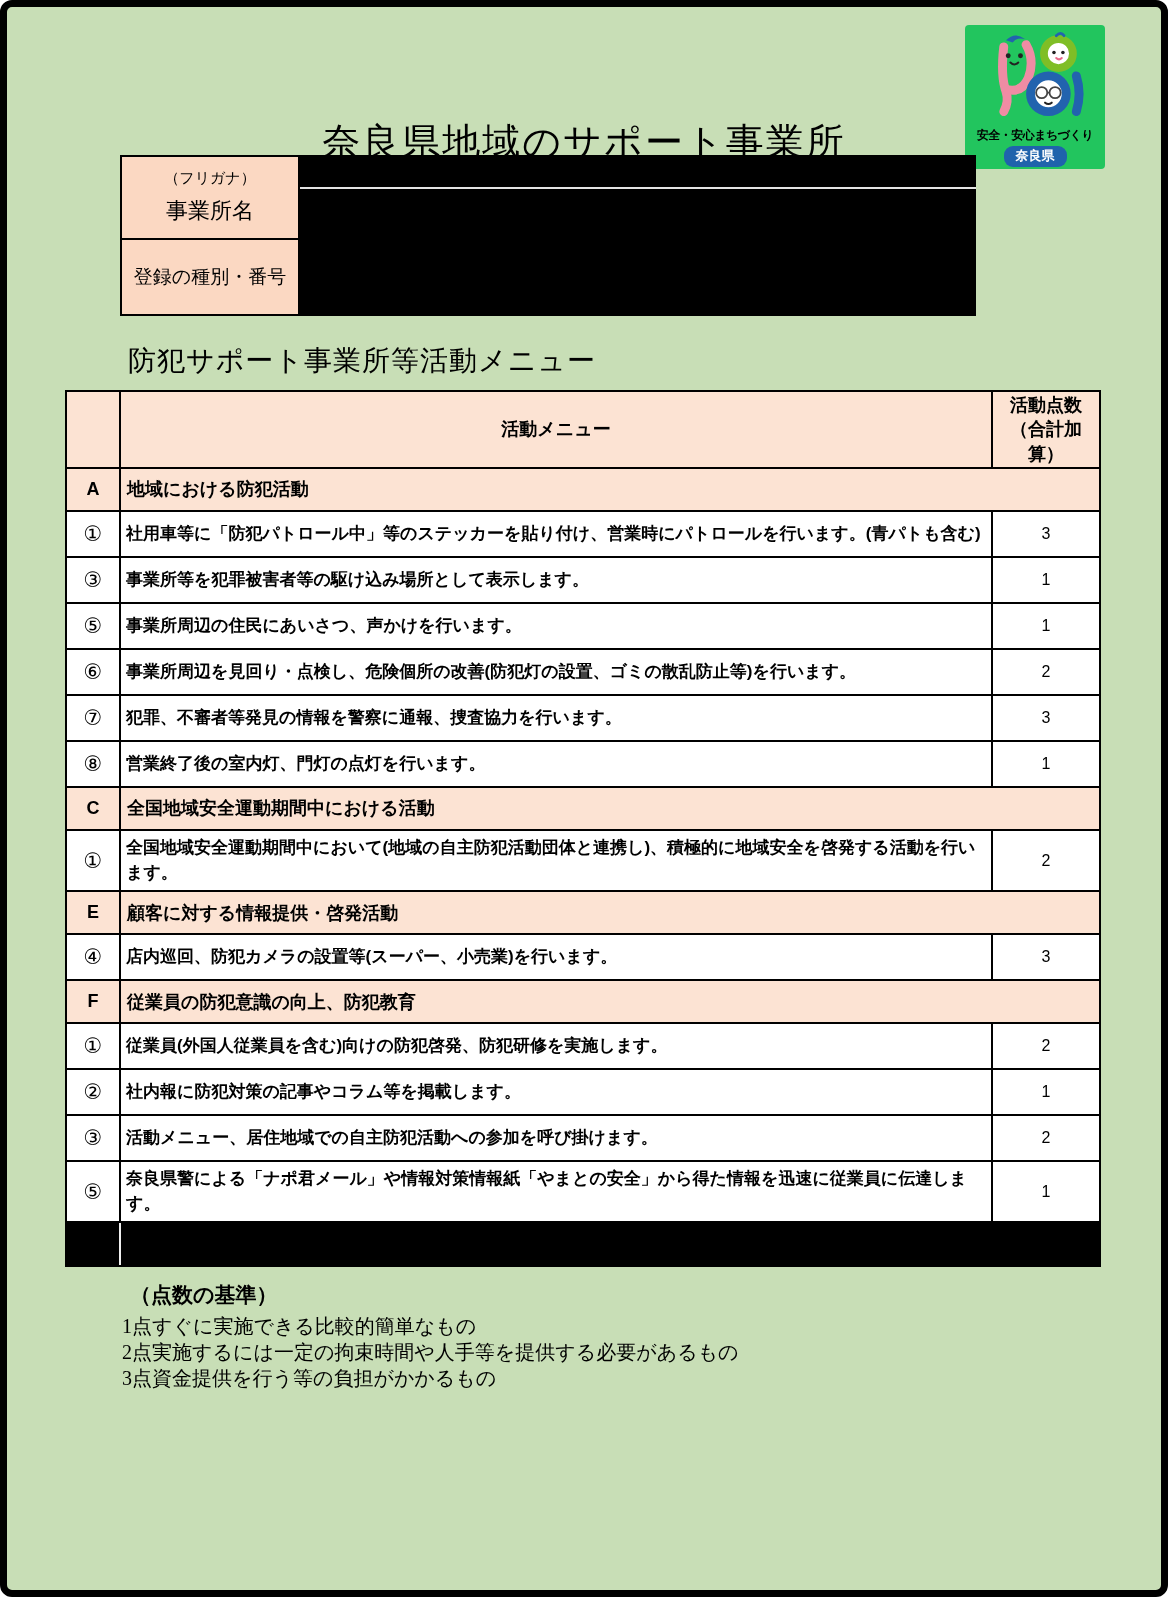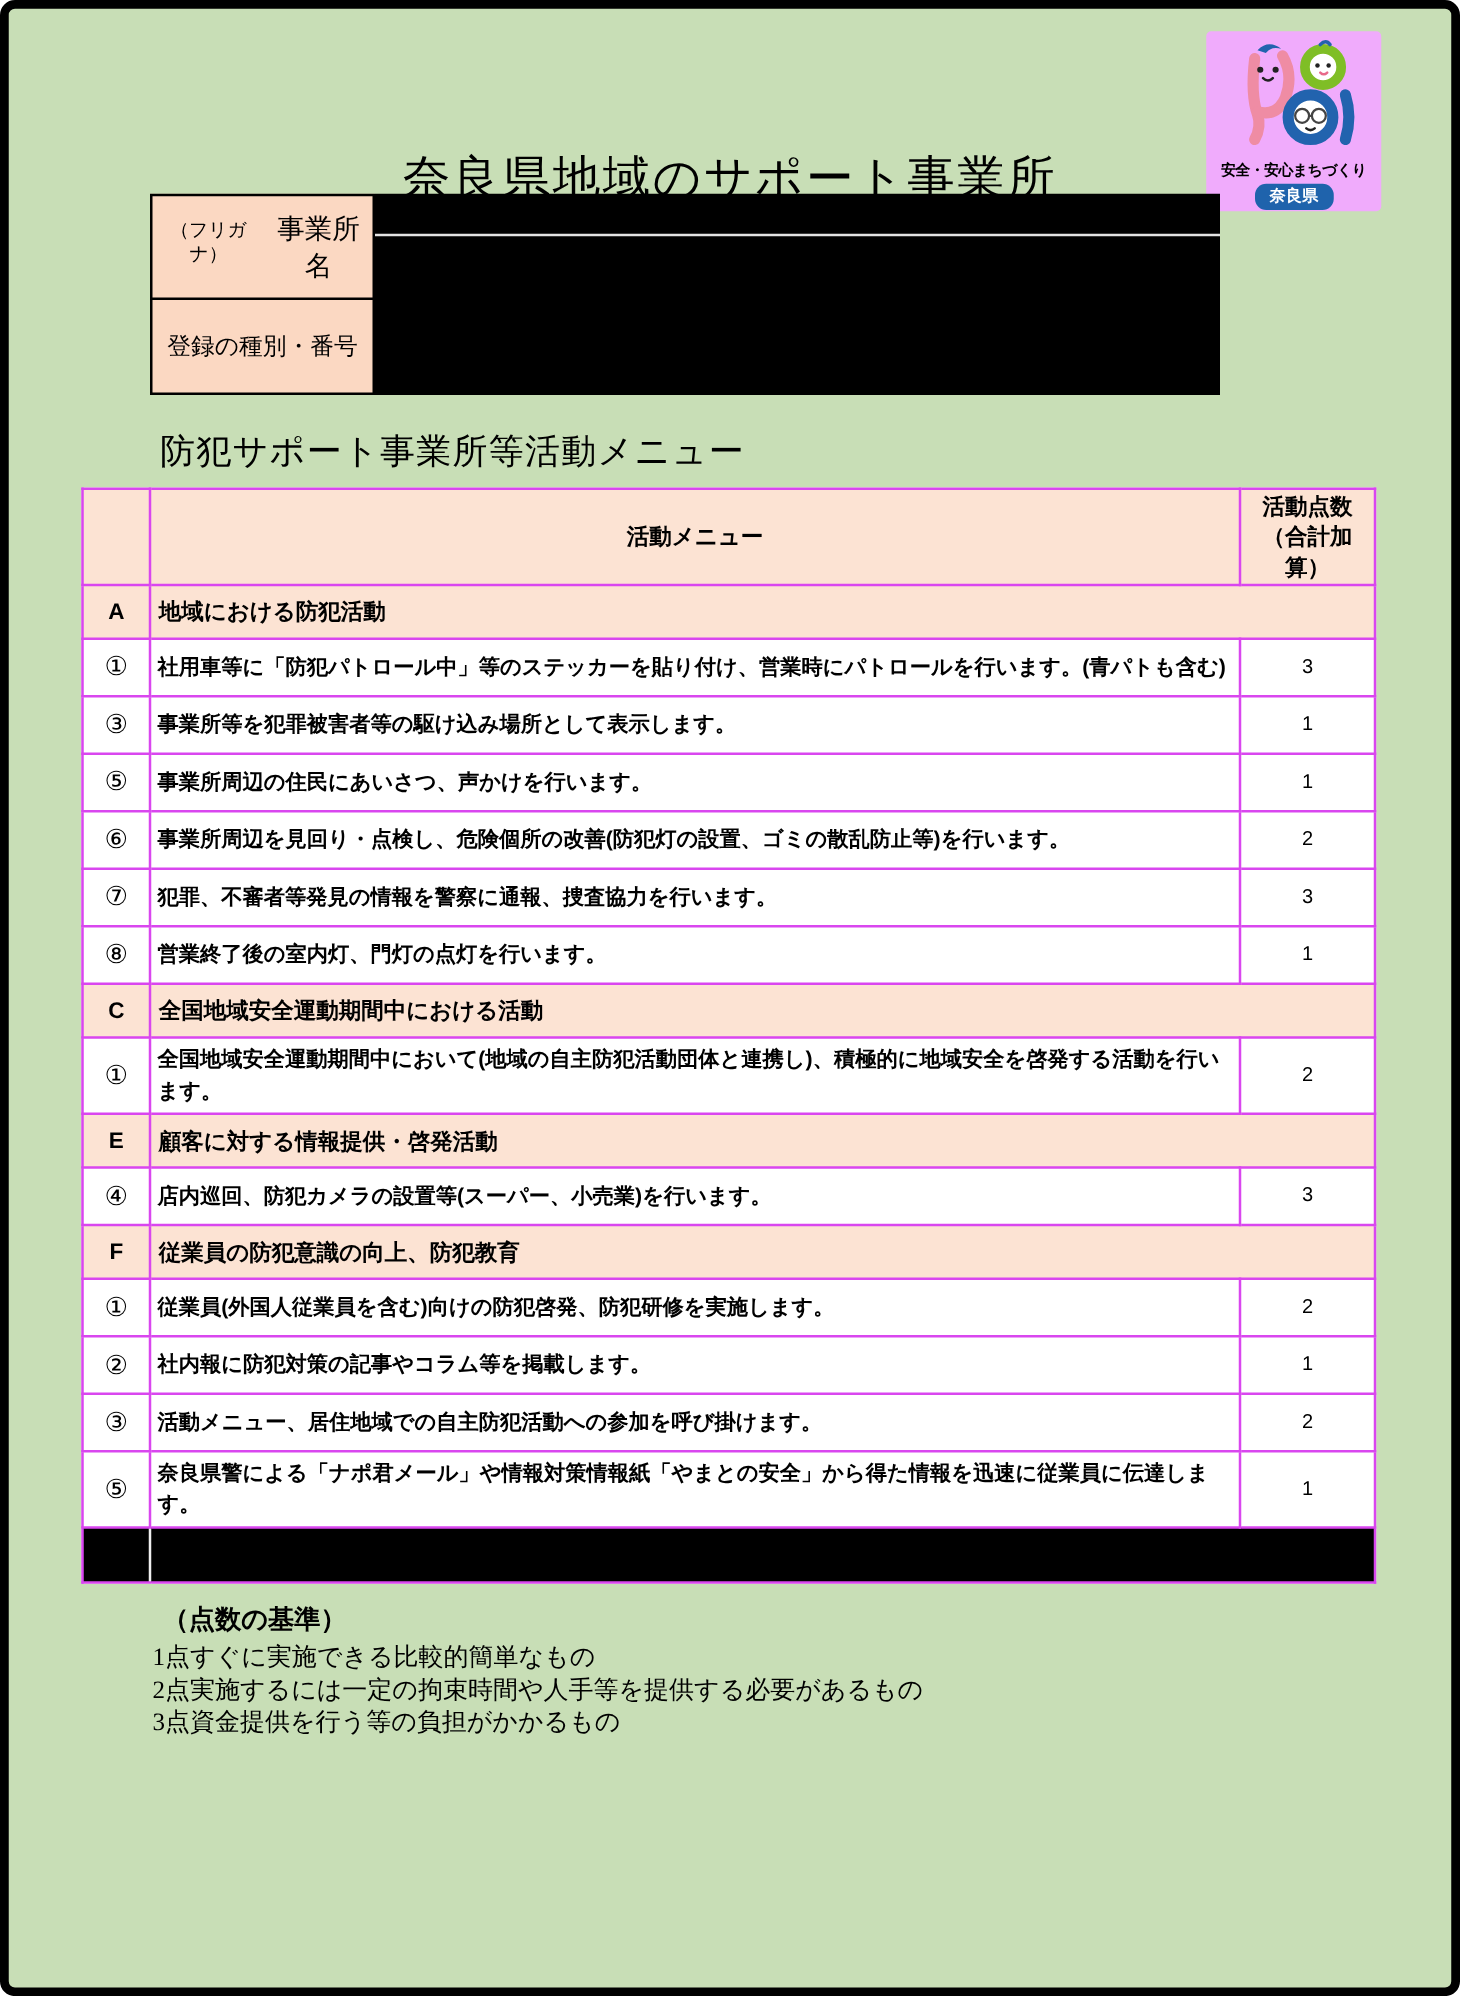--- a/index.html
+++ b/index.html
@@ -10,51 +10,51 @@
     font-family:"Liberation Sans","DejaVu Sans",sans-serif; color:#000;
   }
   
   .header { position:relative; height:148px; }
   .page-title {
     position:absolute; top:110px; left:0; width:100%;
     text-align:center; font-size:38px; letter-spacing:2px; font-weight:500;
   }
   .logo-box {
     position:absolute; top:18px; right:56px; width:140px; height:144px;
-    background:#f0abfc; border-radius:4px; text-align:center; padding-top:4px; box-sizing:border-box;
+    background:#22c55e; border-radius:4px; text-align:center; padding-top:4px; box-sizing:border-box;
   }
   .logo-caption { font-size:12px; font-weight:bold; letter-spacing:-0.5px; margin-top:-2px; }
   .logo-badge {
     display:inline-block; margin-top:2px; padding:1px 12px 2px;
     background:#1f63ac; color:#fff; font-size:13px; font-weight:bold;
     border-radius:9px;
   }
   
   .form-wrap { margin-left:113px; width:856px; display:flex; }
   .form-labels { width:180px; }
   .form-label-cell {
     background:#fbd8c2; border:2px solid #000; border-top-width:0;
-    display:flex; flex-direction:row; align-items:center; justify-content:center;
+    display:flex; flex-direction:column; align-items:center; justify-content:center;
     text-align:center; font-size:22px; box-sizing:border-box;
   }
   .form-label-cell.first { border-top-width:2px; height:85px; }
   .form-label-cell.r2 { height:67px; }
   .form-label-cell.r3 { height:63px; letter-spacing:4px; }
   .form-label-cell.r4 { height:76px; font-size:19px;text-align:right; }
   .furigana { font-size:15px; margin-bottom:8px; }
   .form-value-black { position:relative; width:676px; background:#000; }
   .furigana-divider { position:absolute; top:32px; left:0; width:100%; height:2px; background:#e3e3e3; }
   
   .section-title { margin:26px 0 10px 121px; font-size:28px; font-weight:500; letter-spacing:1px; }
   
   .menu-table {
     margin-left:58px; width:1036px; border-collapse:collapse;
     border:2px solid #000; background:#fff; table-layout:fixed;
   }
-  .menu-table td, .menu-table th { border:2px solid #d946ef; box-sizing:border-box; vertical-align:middle; }
+  .menu-table td, .menu-table th { border:2px solid #000000; box-sizing:border-box; vertical-align:middle; }
   .col-num { width:54px; text-align:center; }
   .col-points { width:108px; text-align:center; }
   .header-row th { background:#fce3d3; height:56px; font-size:18px; font-weight:bold; }
   .points-head { font-size:17px; line-height:1.35; }
   .cat-row td { background:#fce3d3; height:43px; font-weight:bold; font-size:18px; }
   .cat-title { padding-left:6px; }
   .item-num { font-size:21px; }
   .item-text {
     padding:5px 8px 5px 5px; font-size:17px; font-weight:bold; line-height:1.45;
   }

